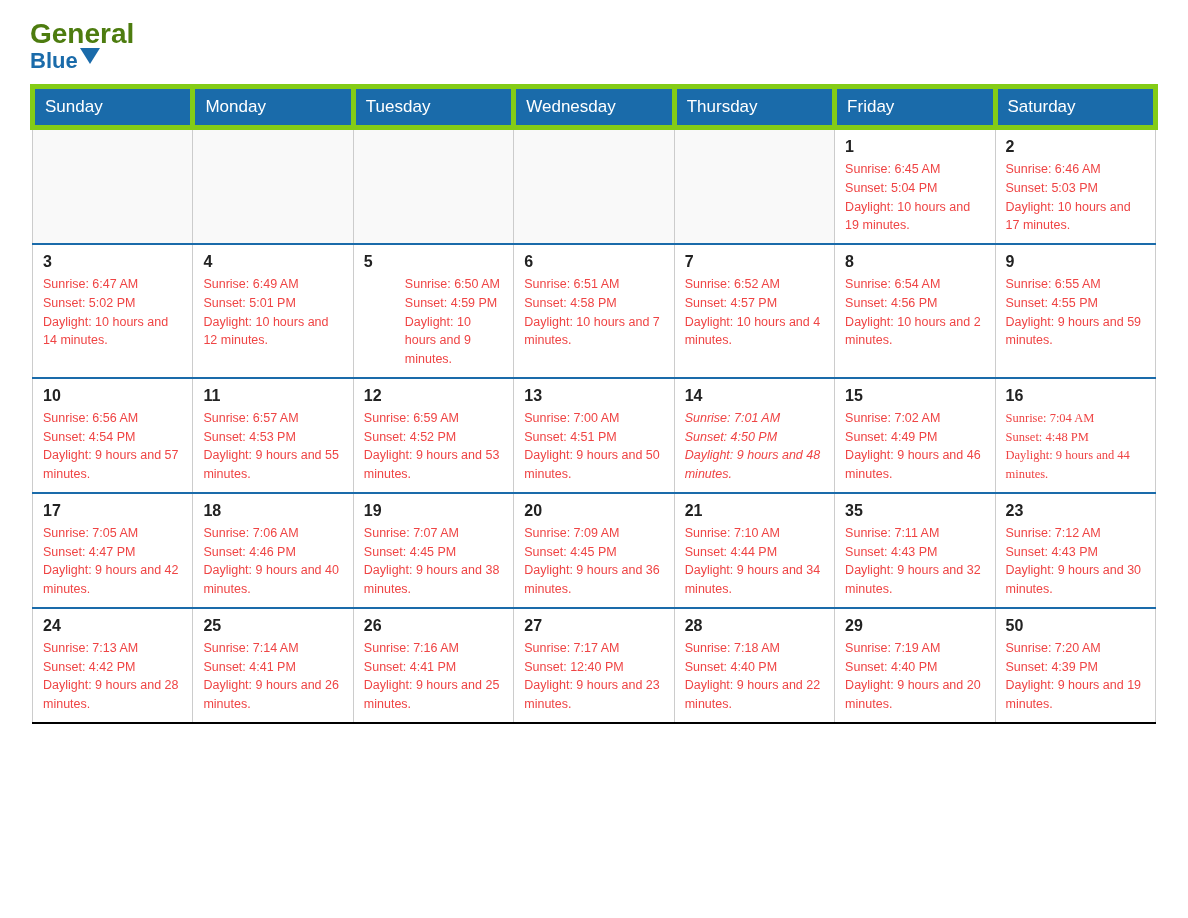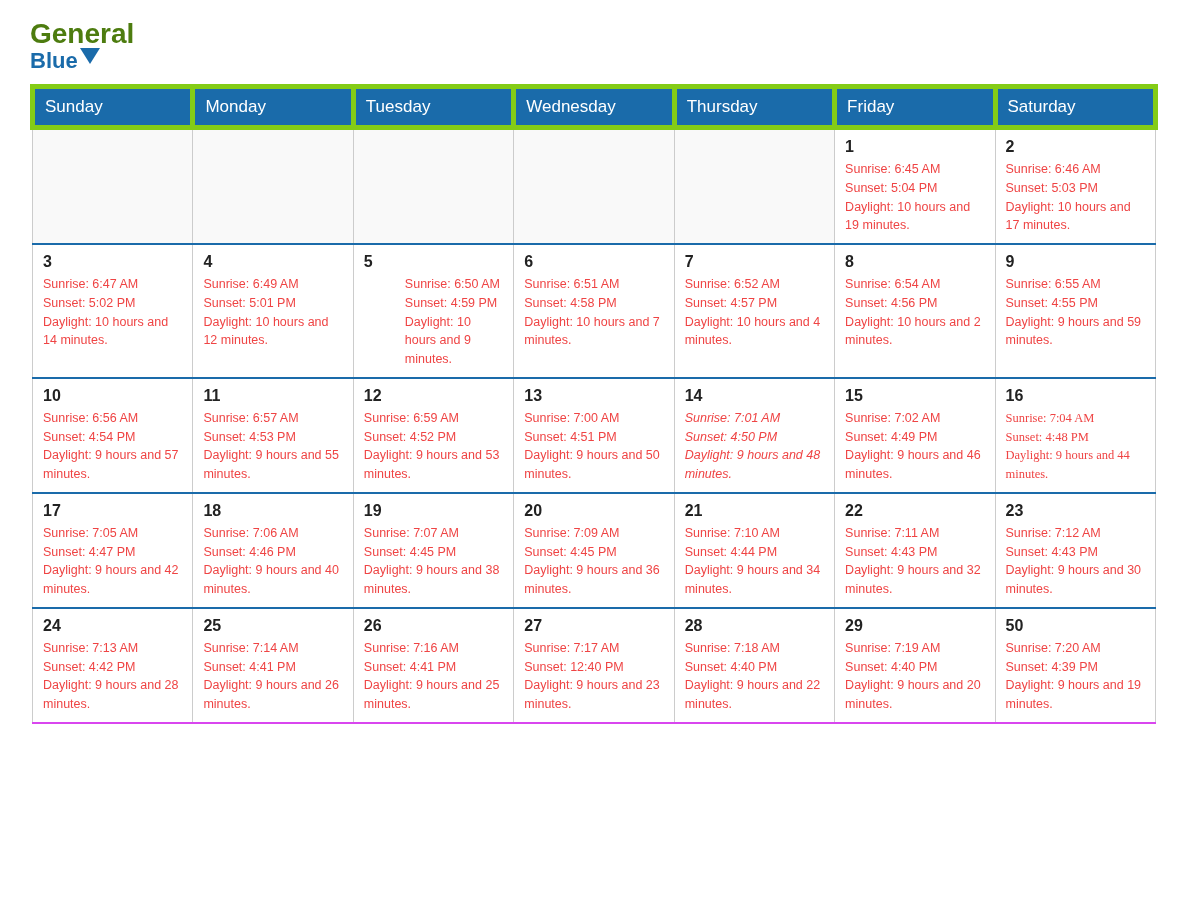--- a/index.html
+++ b/index.html
@@ -81,21 +81,21 @@
       vertical-align: top;
       padding: 8px 10px;
       font-size: 13px;
       color: #333;
       border-right: 1px solid #ccc;
       border-left: 1px solid #ccc;
       min-height: 110px;
       width: calc(100% / 7);
     }
     tbody tr:last-child {
-      border-bottom: 2px solid #d946ef;
+      border-bottom: 2px solid #000000;
     }
     .day-number {
       font-size: 16px;
       font-weight: bold;
       color: #222;
       display: block;
       margin-bottom: 4px;
     }
     .day-info {
       font-size: 12.5px;
@@ -274,21 +274,21 @@
 Sunset: 4:45 PM
 Daylight: 9 hours and 36 minutes.</div>
         </td>
         <td>
           <span class="day-number">21</span>
           <div class="day-info" style="white-space: pre-line;">Sunrise: 7:10 AM
 Sunset: 4:44 PM
 Daylight: 9 hours and 34 minutes.</div>
         </td>
         <td>
-          <span class="day-number">22</span>
+          <span class="day-number">35</span>
           <div class="day-info" style="white-space: pre-line;">Sunrise: 7:11 AM
 Sunset: 4:43 PM
 Daylight: 9 hours and 32 minutes.</div>
         </td>
         <td>
           <span class="day-number">23</span>
           <div class="day-info" style="white-space: pre-line;">Sunrise: 7:12 AM
 Sunset: 4:43 PM
 Daylight: 9 hours and 30 minutes.</div>
         </td>

